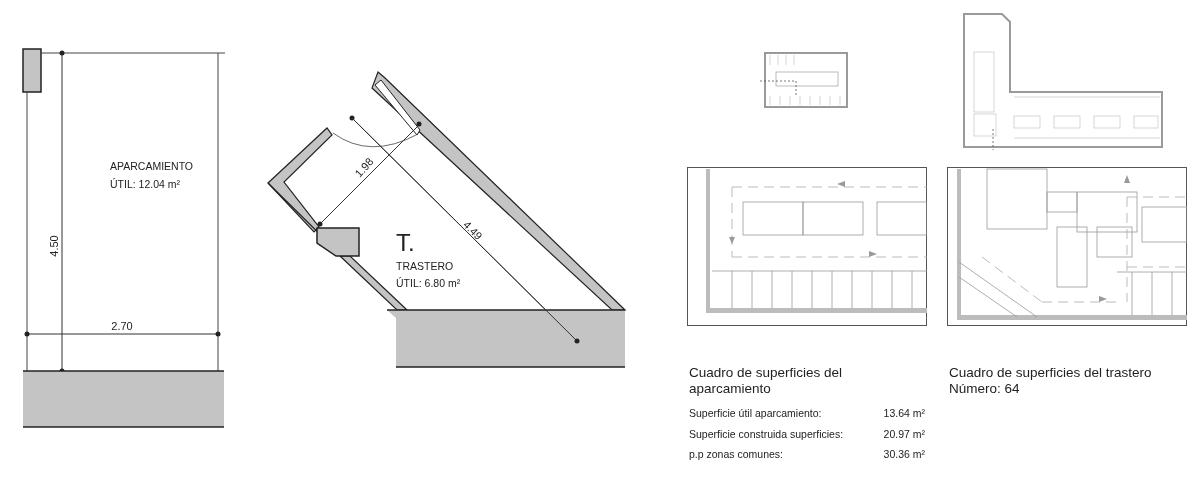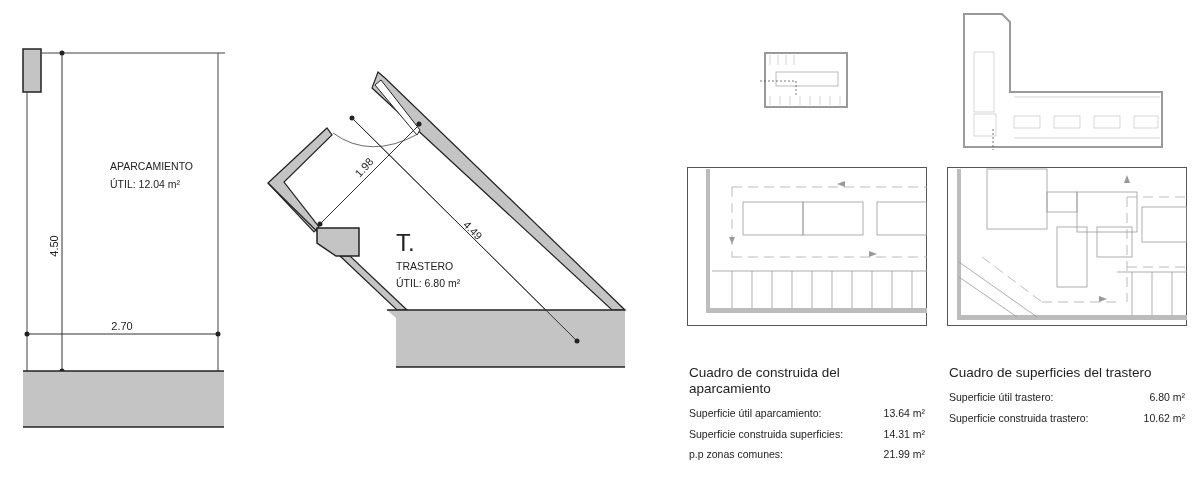--- a/index.html
+++ b/index.html
@@ -163,46 +163,37 @@
     <line x1="95" y1="135" x2="170" y2="135"></line>
     <line x1="180" y1="30" x2="180" y2="135"></line>
     <line x1="180" y1="30" x2="240" y2="30"></line>
     <line x1="180" y1="100" x2="240" y2="100"></line>
   </g>
   <polygon points="160,132 152,129 152,135" fill="#999"></polygon>
   <polygon points="180,8 177,16 183,16" fill="#999"></polygon>
 </svg>
 
 <div class="table" style="left:689px;top:365px;width:236px">
-  <div class="title">Cuadro de construida del aparcamiento</div>
+  <div class="title">Cuadro de superficies del aparcamiento</div>
   <div class="rows">
     <div class="row">
       <span>Superficie útil aparcamiento:</span>
       <span>13.64 m²</span>
     </div>
     <div class="row">
       <span>Superficie construida superficies:</span>
-      <span>14.31 m²</span>
+      <span>20.97 m²</span>
     </div>
     <div class="row">
       <span>p.p zonas comunes:</span>
-      <span>21.99 m²</span>
+      <span>30.36 m²</span>
     </div>
     <div class="row bold">
       
       
     </div>
   </div>
 </div>
 
 <div class="table" style="left:949px;top:365px;width:236px">
   <div class="title">Cuadro de superficies del trastero</div>
-  <div class="rows">
-    <div class="row">
-      <span>Superficie útil trastero:</span>
-      <span>6.80 m²</span>
-    </div>
-    <div class="row">
-      <span>Superficie construida trastero:</span>
-      <span>10.62 m²</span>
-    </div>
-  </div>
+  <div class="title">Número: 64</div>
 </div>
 
 </body></html>

